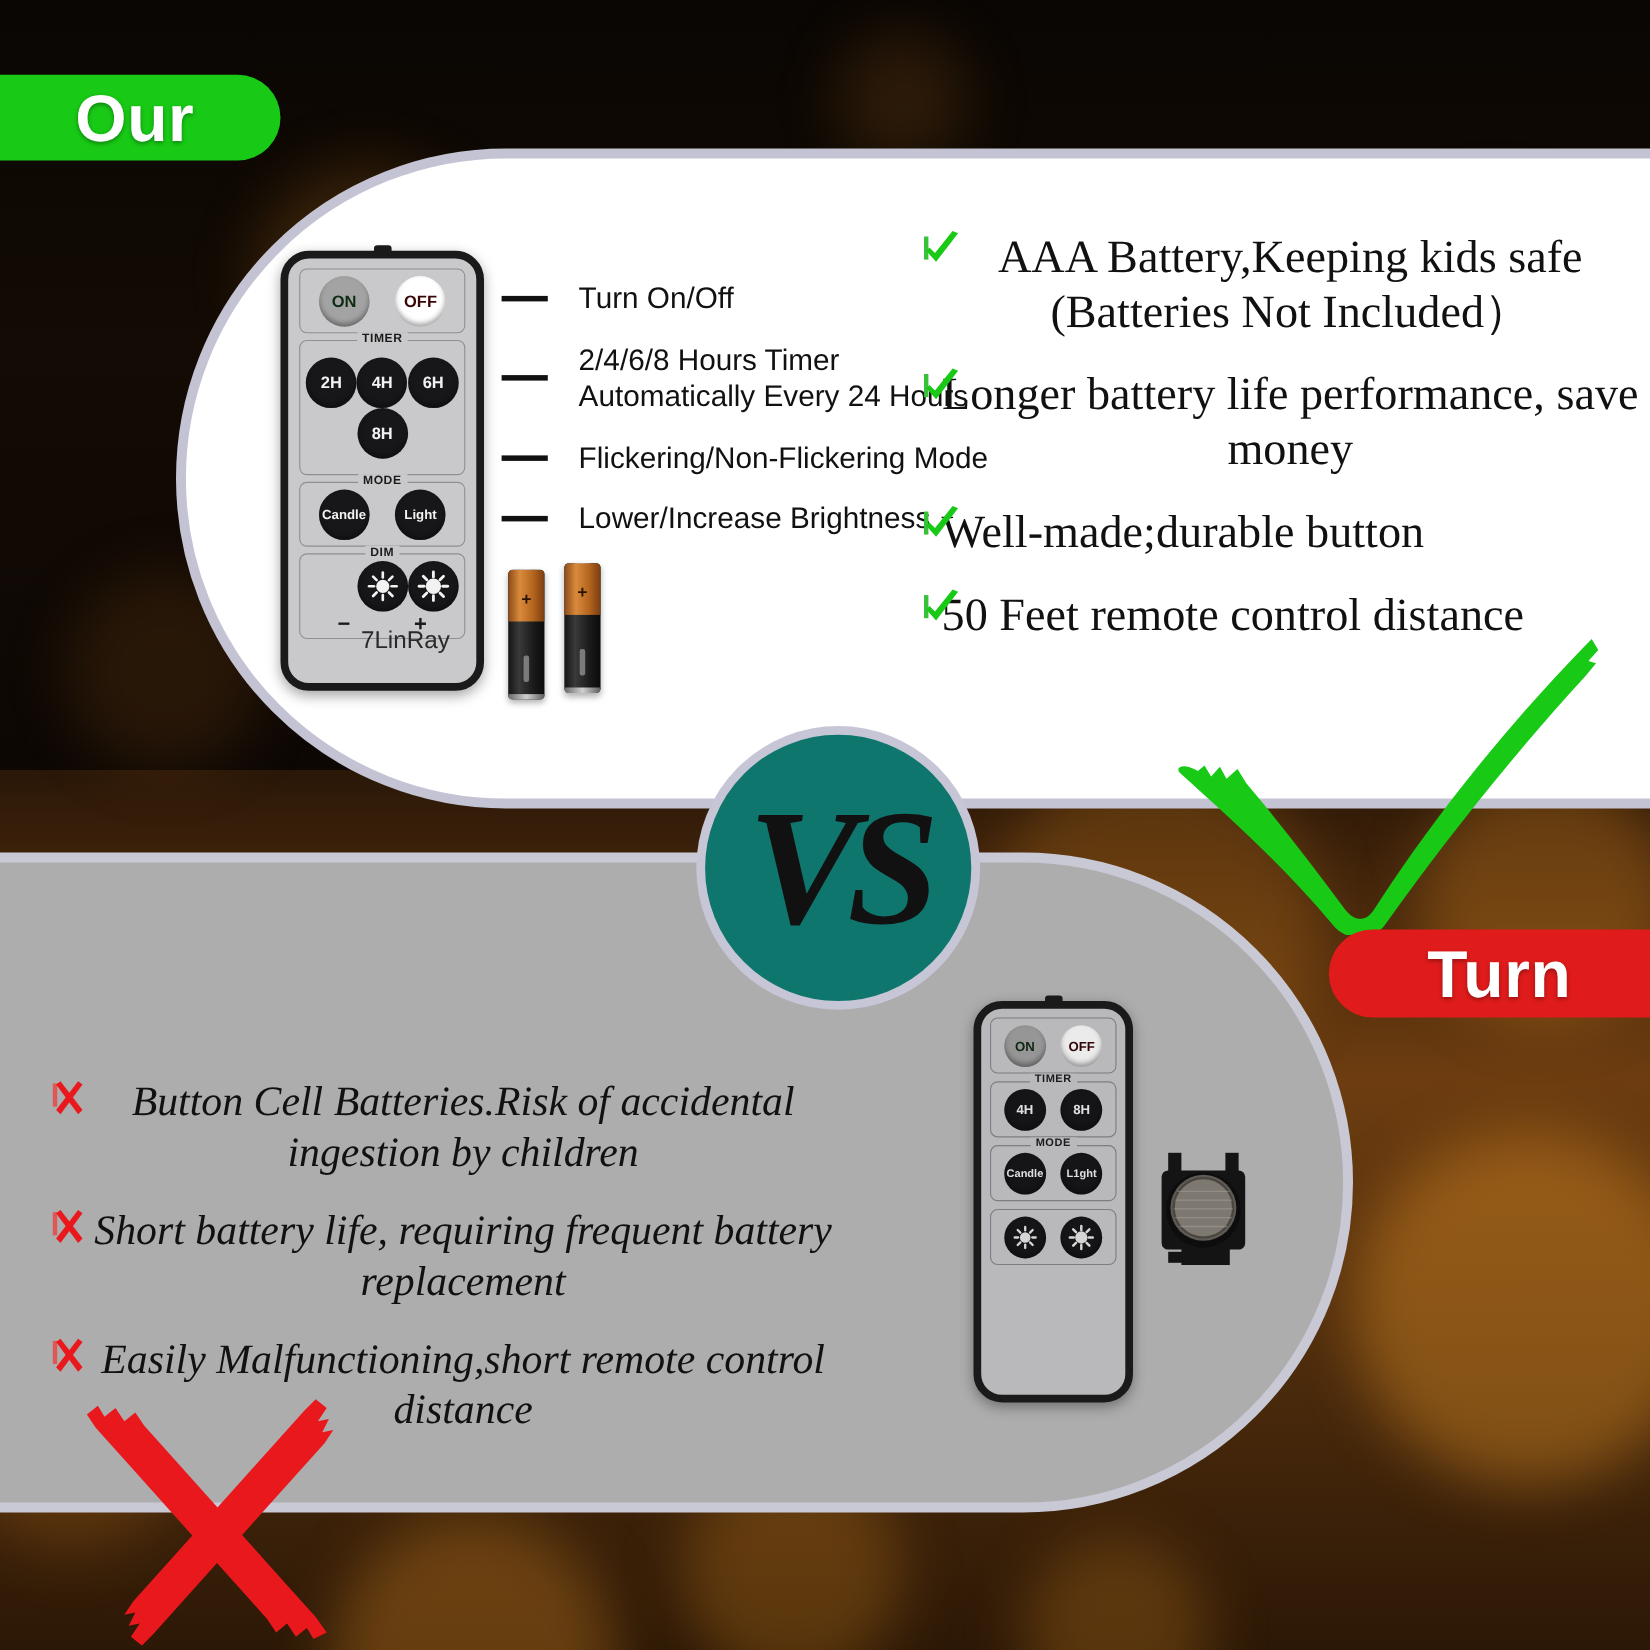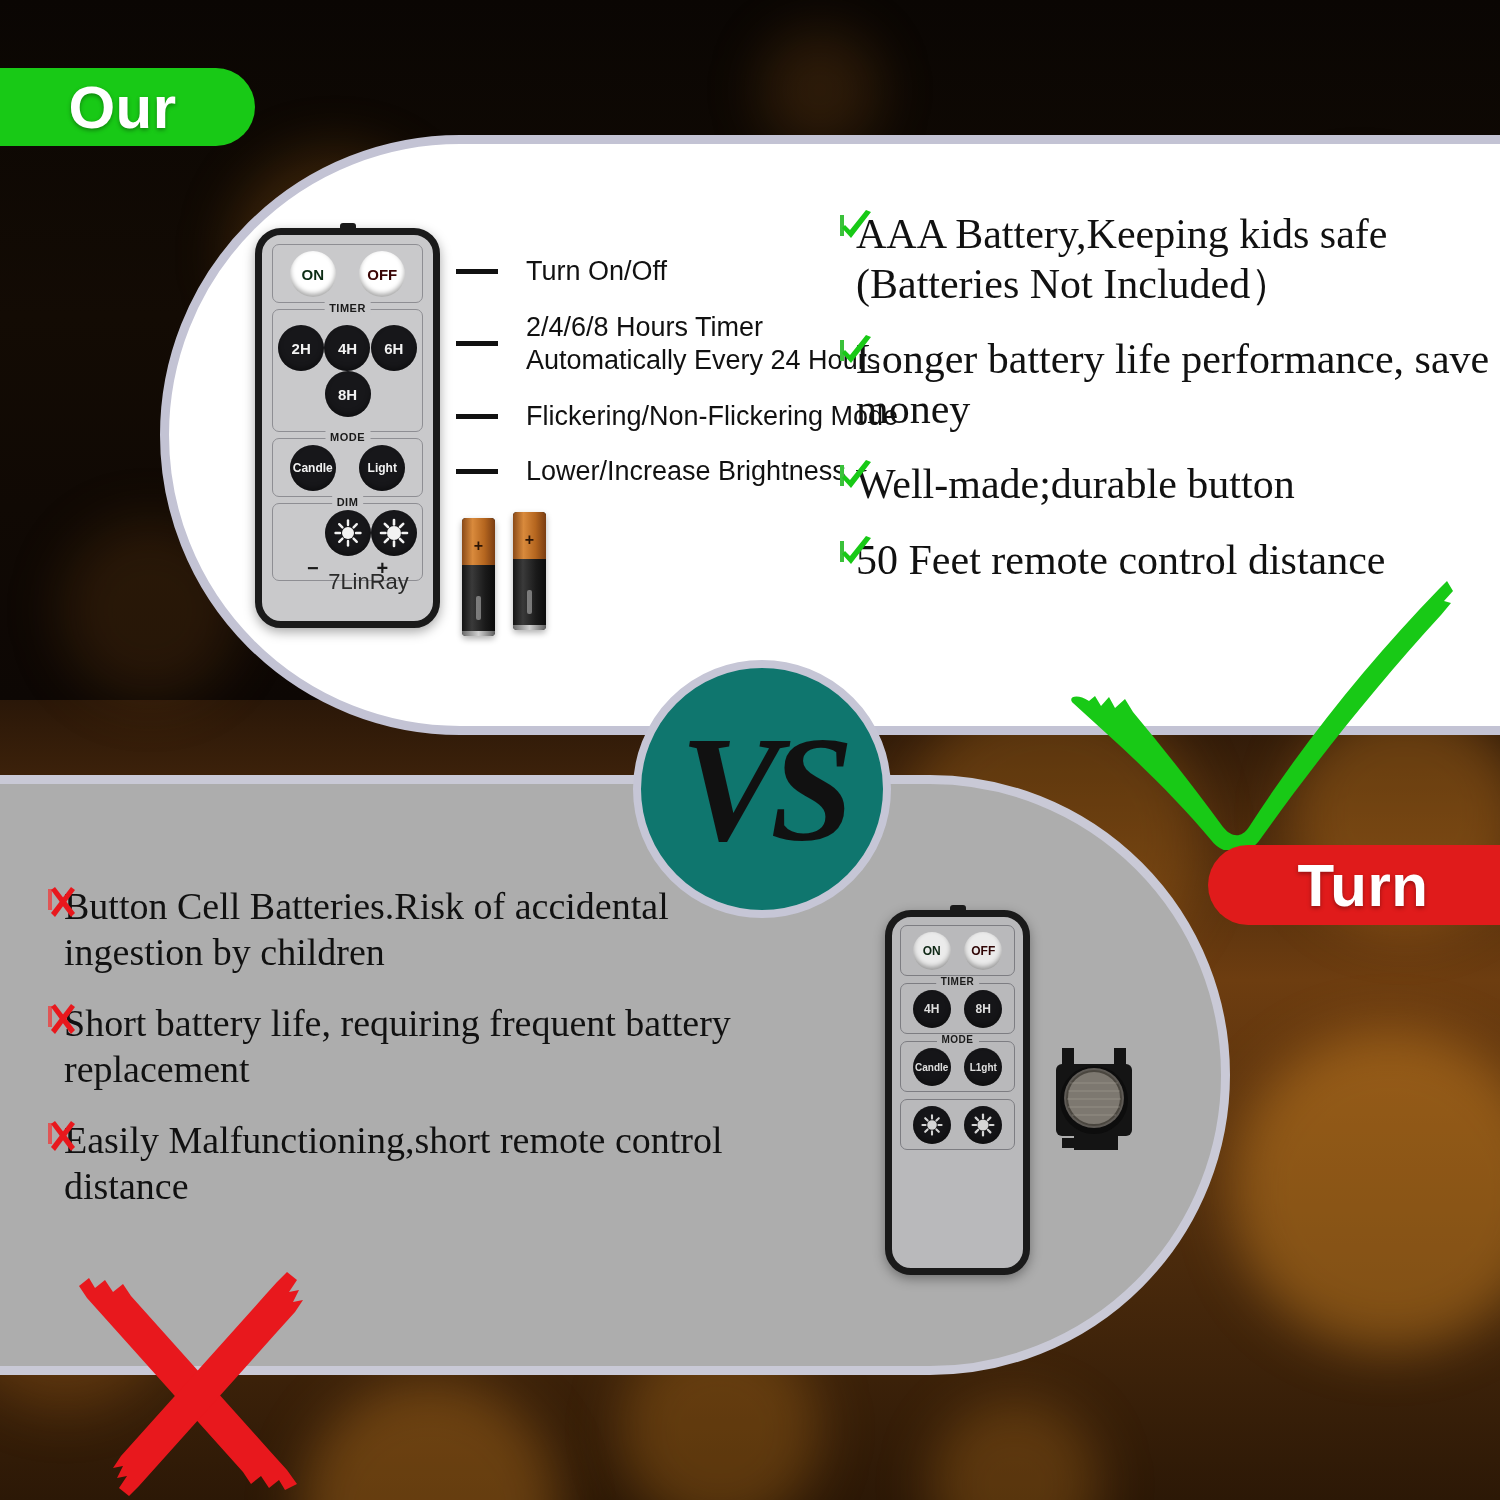--- a/index.html
+++ b/index.html
@@ -69,21 +69,21 @@
   .grp-label{
     position:absolute;top:-8px;left:50%;transform:translateX(-50%);
     background:#c9c9cb;padding:0 5px;font-size:11px;font-weight:bold;
     color:#1a1a1a;letter-spacing:.5px;
   }
   .btn-rnd{
     width:46px;height:46px;border-radius:50%;display:flex;
     align-items:center;justify-content:center;font-size:15px;font-weight:bold;
     box-shadow:inset 0 -3px 5px rgba(0,0,0,.35);
   }
-  .btn-on{background:#ffffff;color:#0c2c14;}
+  .btn-on{background:#a3a3a3;color:#0c2c14;}
   .btn-off{background:#ffffff;color:#3a0505;}
   .btn-dark{background:#17171a;color:#f2f2f2;}
   .btn-dark.small{font-size:12px;}
   .dimrow{width:100%;display:flex;justify-content:space-around;
     font-size:20px;font-weight:bold;color:#1a1a1a;line-height:1;margin-top:2px;}
   .brand{
     position:absolute;left:0;right:0;bottom:26px;text-align:center;
     font-size:22px;color:#2a2a2a;margin-left:42px;
   }
   .sun{display:block;}
@@ -105,20 +105,21 @@
     font-family:"Liberation Sans",sans-serif;white-space:pre-line;
   }
 
   
   .flist{position:absolute;}
   .fitem{display:flex;align-items:flex-start;margin-bottom:26px;}
   .fitem .mark{flex:none;margin-right:12px;margin-top:7px;}
   .fitem .ftxt{
     font-family:"Liberation Serif",serif;font-size:42px;color:#111;
     line-height:1.18;
+    text-align:center;
   }
   .dlist .fitem .ftxt{font-size:38px;line-height:1.2;}
   .dlist .fitem{margin-bottom:26px;}
 
   .chkbox{width:34px;height:34px;border:2px solid #3ac13a;position:relative;
     box-sizing:border-box;}
   .xbox{width:30px;height:30px;border:2px solid #e05555;position:relative;
     box-sizing:border-box;}
 
   
@@ -346,21 +347,21 @@
         <span class="chkbox">
           <svg width="38" height="38" viewBox="0 0 38 38" style="position:absolute;left:-5px;top:-8px;">
             <path d="M5 19 L14 29 L34 3 L29 1 L13 21 L8 16 Z" fill="#18c916"></path>
           </svg>
         </span>
       </span>
       <span class="ftxt">50 Feet remote control distance</span>
     </div>
   </div>
 
-  <div class="flist dlist" style="left:48px;top:884px;width:730px;">
+  <div class="flist dlist" style="left:48px;top:980px;width:730px;font-style:italic;">
     <div class="fitem">
       <span class="mark">
         <span class="xbox">
           <svg width="34" height="34" viewBox="0 0 34 34" style="position:absolute;left:-4px;top:-5px;">
             <path d="M5 4 L9 1 L29 27 L25 31 Z" fill="#e8181d"></path>
             <path d="M29 4 L25 1 L5 27 L9 31 Z" fill="#e8181d"></path>
           </svg>
         </span>
       </span>
       <span class="ftxt">Button Cell Batteries.Risk of accidental ingestion by children</span>

